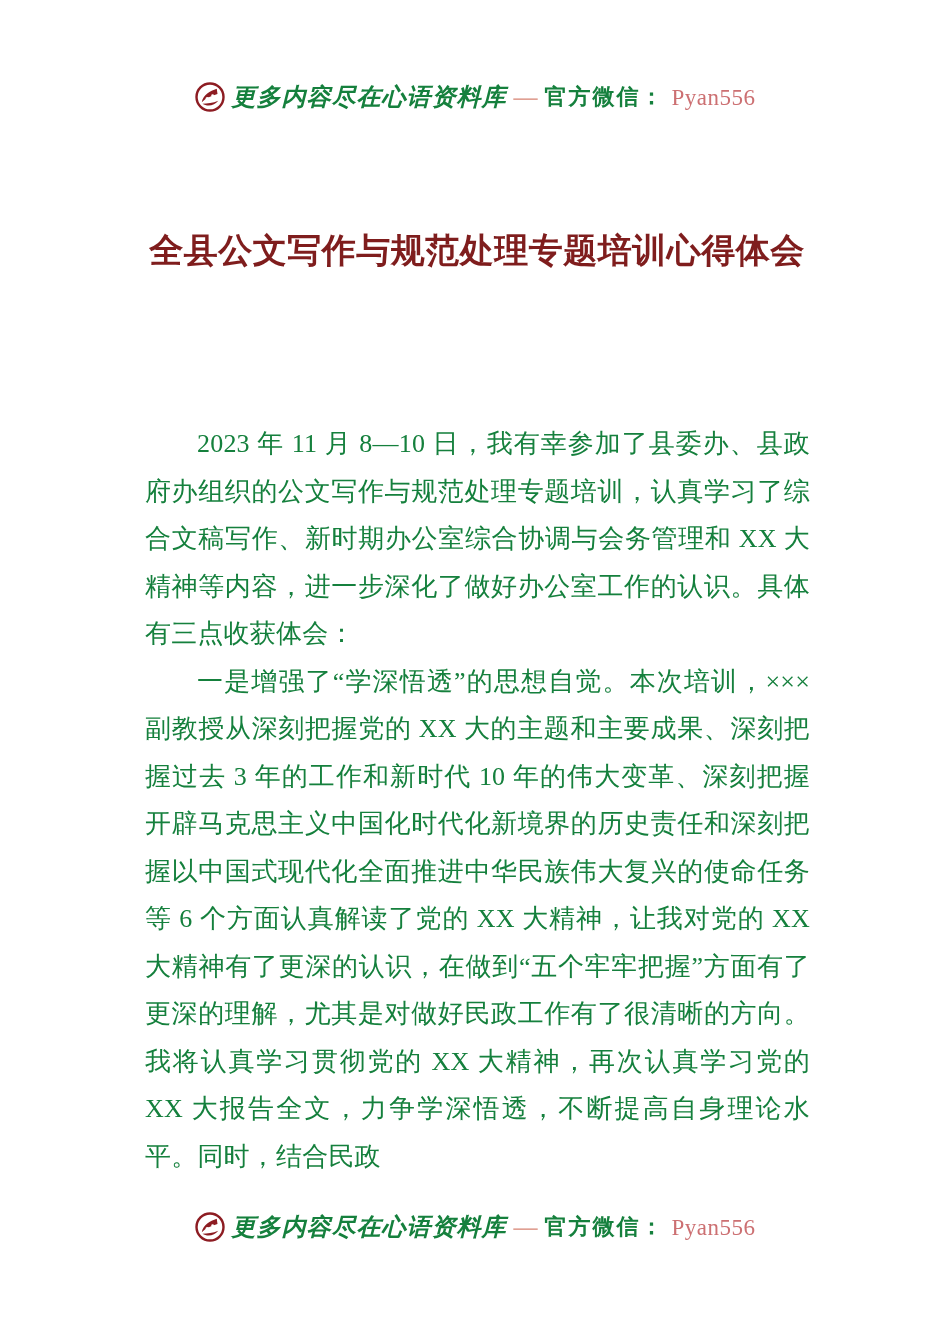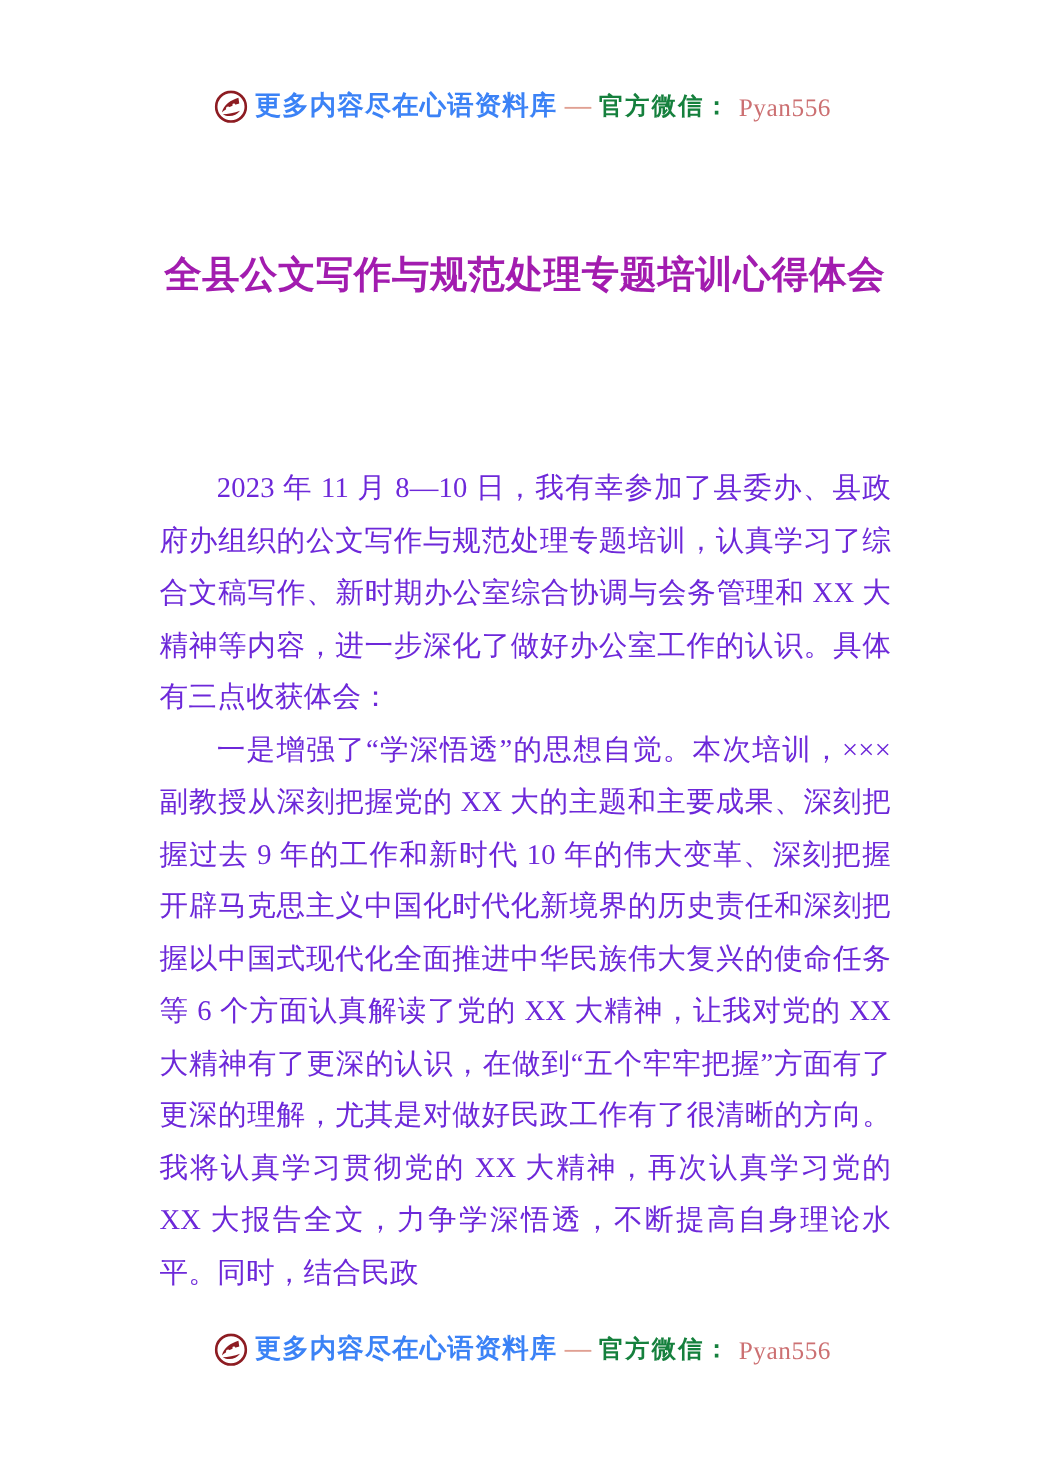--- a/index.html
+++ b/index.html
@@ -39,22 +39,23 @@
     width: 30px;
     height: 30px;
     flex: 0 0 auto;
     display: block;
   }
   .wm-cn {
     font-family: "Liberation Serif", "DejaVu Serif", serif;
     font-size: 24px;
     font-weight: 700;
     letter-spacing: 1px;
-    color: #3b82f6;
+    color: #15803d;
     line-height: 1;
+    font-style: italic;
   }
   .wm-dash {
     font-family: "Liberation Serif", "DejaVu Serif", serif;
     font-size: 24px;
     font-weight: 700;
     color: #e0a093;
     line-height: 1;
   }
   .wm-wechat {
     font-family: "Liberation Serif", "DejaVu Serif", serif;
@@ -75,37 +76,37 @@
 
   
   .doc-title {
     position: absolute;
     top: 168px;
     left: 145px;
     width: 664px;
     font-family: "DejaVu Serif", "Liberation Serif", serif;
     font-size: 34px;
     font-weight: 700;
-    color: #a21caf;
+    color: #7f1d1d;
     line-height: 118px;
     text-align: center;
     letter-spacing: 0.5px;
   }
 
   
   .doc-body {
     position: absolute;
     top: 420px;
     left: 145px;
     width: 665px;
   }
   .para {
     font-family: "Liberation Serif", "DejaVu Serif", serif;
     font-size: 26px;
-    color: #6d28d9;
+    color: #15803d;
     line-height: 47.5px;
     text-align: justify;
     text-align-last: left;
     text-justify: inter-character;
     margin: 0;
     text-indent: 52px;
     letter-spacing: 0.2px;
   }
   .para + .para { margin-top: 0; }
 </style>
@@ -125,21 +126,21 @@
     <span class="wm-cn">更多内容尽在心语资料库</span>
     <span class="wm-dash">—</span>
     <span class="wm-wechat">官方微信：</span>
     <span class="wm-id">Pyan556</span>
   </div>
 
   <h1 class="doc-title">全县公文写作与规范处理专题培训心得体会</h1>
 
   <div class="doc-body">
     <p class="para">2023 年 11 月 8—10 日，我有幸参加了县委办、县政府办组织的公文写作与规范处理专题培训，认真学习了综合文稿写作、新时期办公室综合协调与会务管理和 XX 大精神等内容，进一步深化了做好办公室工作的认识。具体有三点收获体会：</p>
-    <p class="para">一是增强了“学深悟透”的思想自觉。本次培训，×××副教授从深刻把握党的 XX 大的主题和主要成果、深刻把握过去 9 年的工作和新时代 10 年的伟大变革、深刻把握开辟马克思主义中国化时代化新境界的历史责任和深刻把握以中国式现代化全面推进中华民族伟大复兴的使命任务等 6 个方面认真解读了党的 XX 大精神，让我对党的 XX 大精神有了更深的认识，在做到“五个牢牢把握”方面有了更深的理解，尤其是对做好民政工作有了很清晰的方向。我将认真学习贯彻党的 XX 大精神，再次认真学习党的 XX 大报告全文，力争学深悟透，不断提高自身理论水平。同时，结合民政</p>
+    <p class="para">一是增强了“学深悟透”的思想自觉。本次培训，×××副教授从深刻把握党的 XX 大的主题和主要成果、深刻把握过去 3 年的工作和新时代 10 年的伟大变革、深刻把握开辟马克思主义中国化时代化新境界的历史责任和深刻把握以中国式现代化全面推进中华民族伟大复兴的使命任务等 6 个方面认真解读了党的 XX 大精神，让我对党的 XX 大精神有了更深的认识，在做到“五个牢牢把握”方面有了更深的理解，尤其是对做好民政工作有了很清晰的方向。我将认真学习贯彻党的 XX 大精神，再次认真学习党的 XX 大报告全文，力争学深悟透，不断提高自身理论水平。同时，结合民政</p>
   </div>
 
   <div class="watermark watermark-footer">
     <svg class="wm-logo" viewBox="0 0 40 40">
       <circle cx="20" cy="20" r="18" fill="none" stroke="#8d1c22" stroke-width="3.2"></circle>
       <path d="M29 9 C20 12, 11 17, 9 27 C14 22, 22 18, 30 16 Z" fill="#8d1c22"></path>
       <path d="M10 29 C16 33, 26 32, 31 25 C24 28, 16 29, 10 29 Z" fill="#8d1c22"></path>
       <circle cx="16.5" cy="22.5" r="2.6" fill="#ffffff"></circle>
       <circle cx="23.5" cy="18" r="1.8" fill="#ffffff"></circle>
     </svg>

